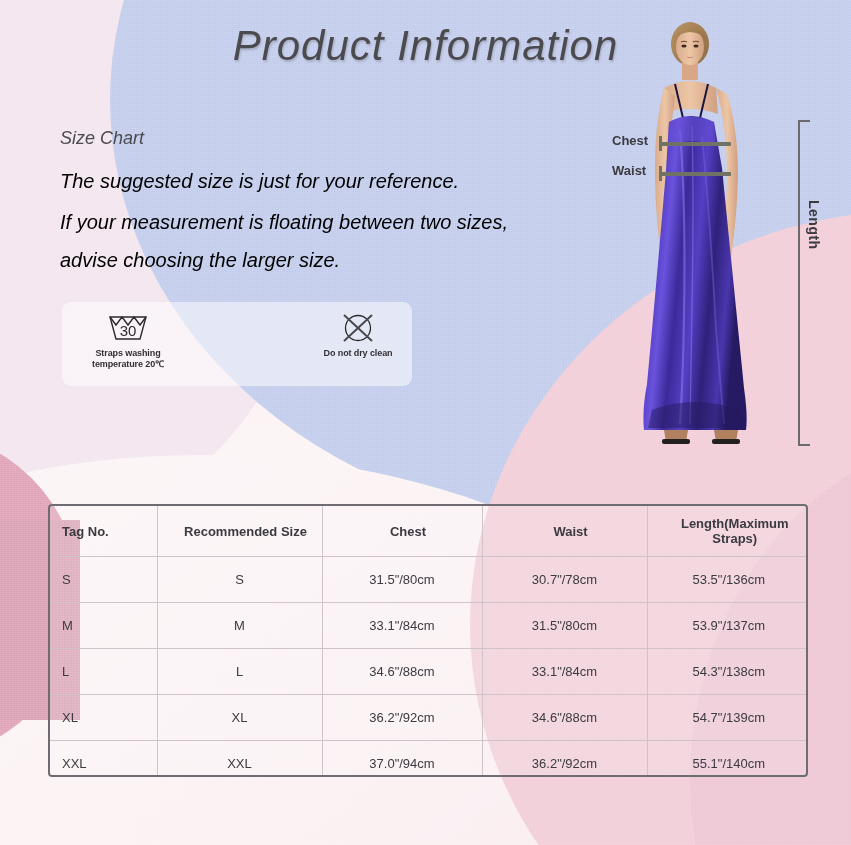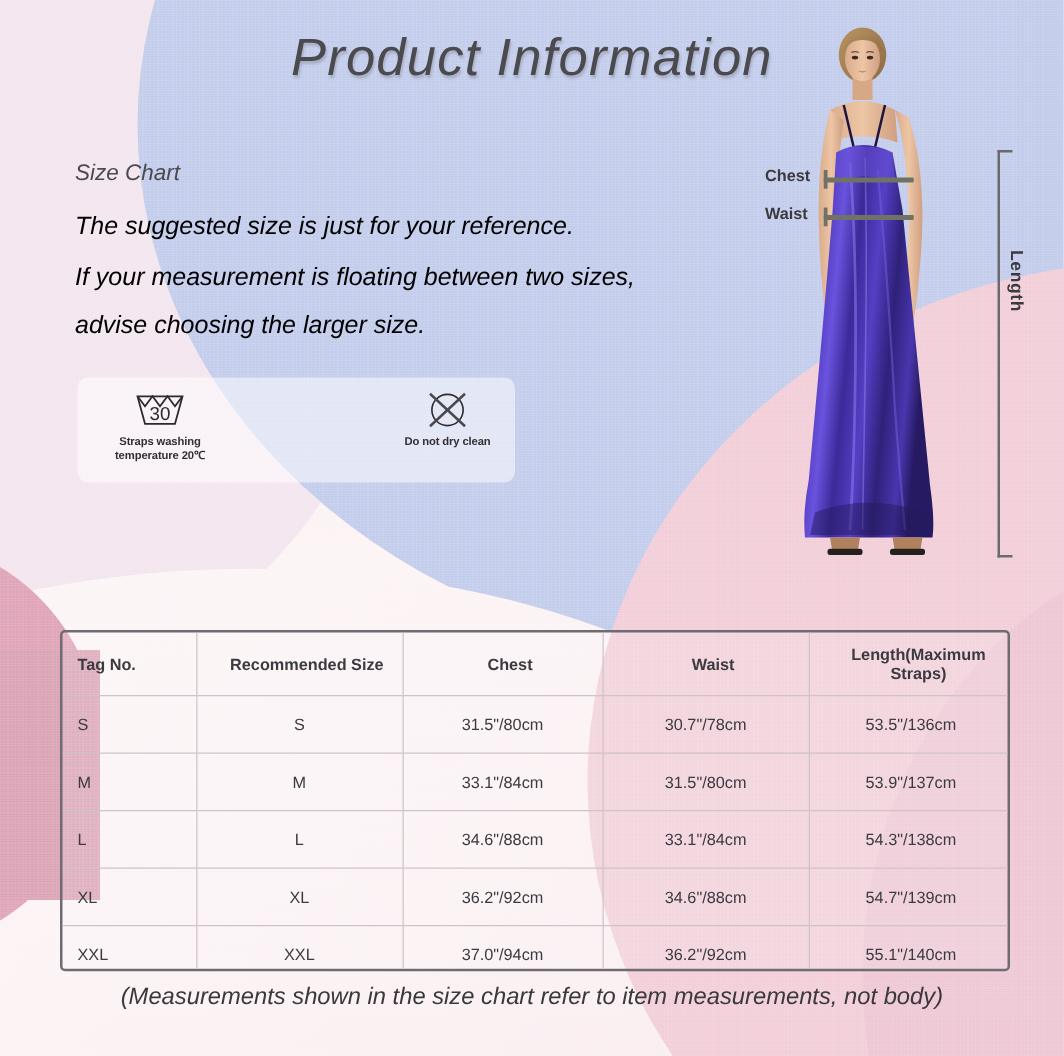--- a/index.html
+++ b/index.html
@@ -472,15 +472,14 @@
           <td>XXL</td>
           <td>XXL</td>
           <td>37.0"/94cm</td>
           <td>36.2"/92cm</td>
           <td>55.1"/140cm</td>
         </tr>
       </tbody>
     </table>
   </div>
 
-  <div class="footer-note">(Measurements shown in the size chart refer to item measurements, not body)</div>
 
 </div>
 
 </body></html>

